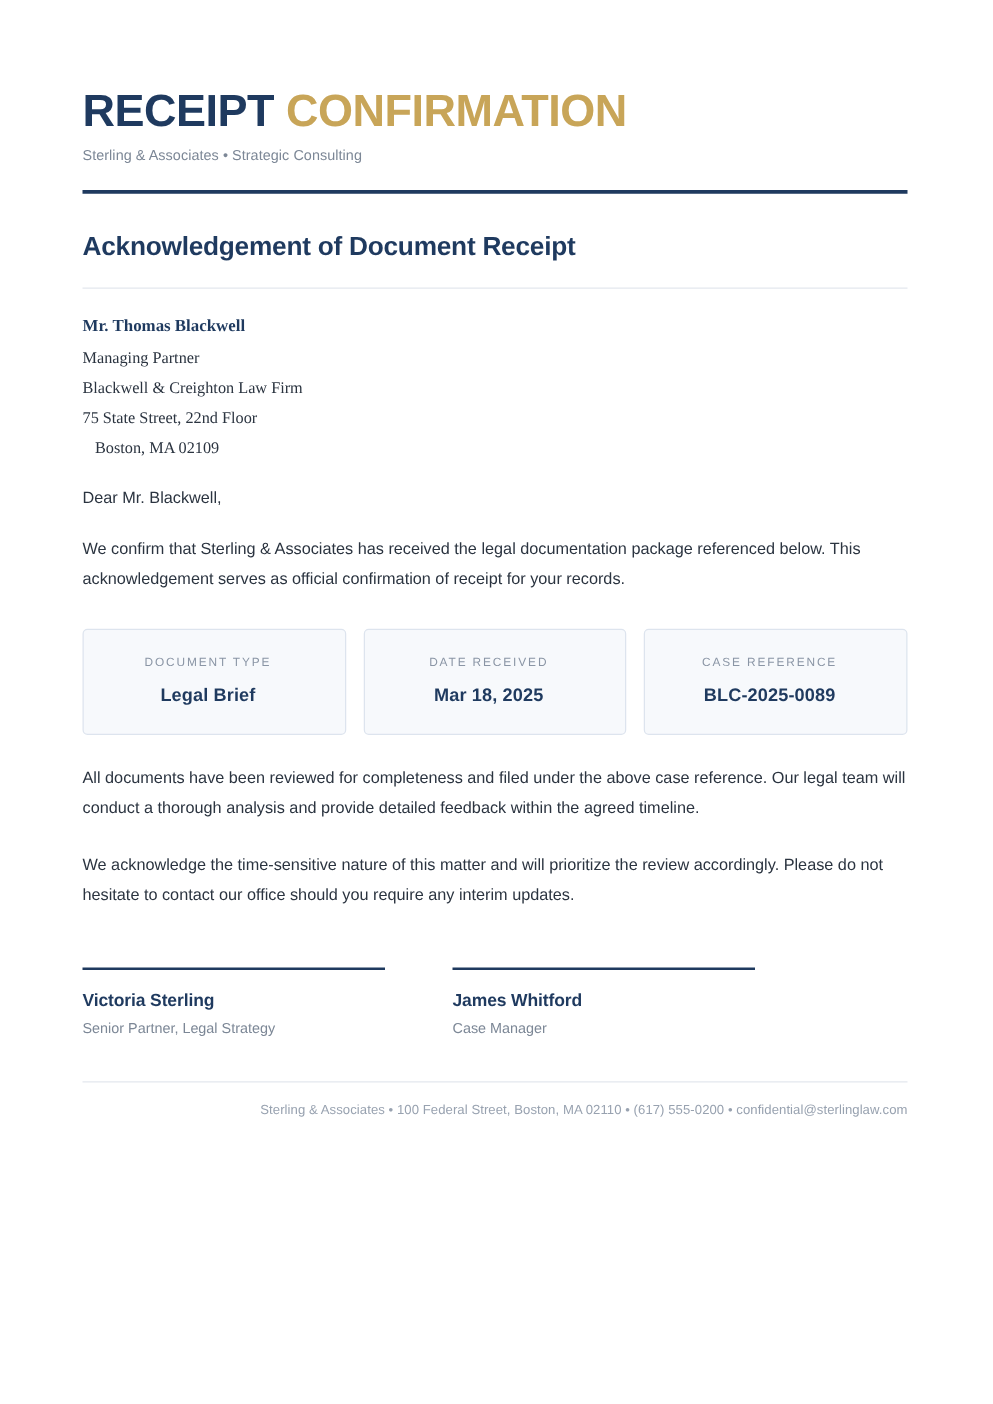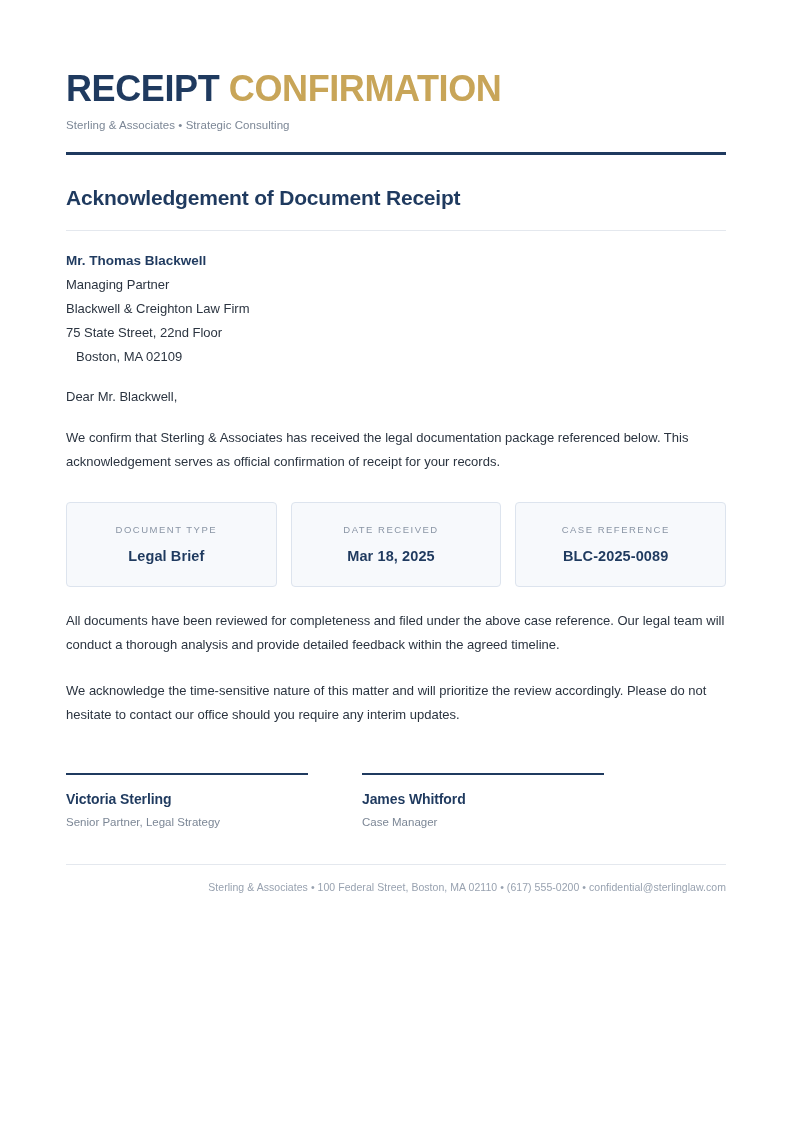--- a/index.html
+++ b/index.html
@@ -74,21 +74,21 @@
     color: #1f3a5f;
     letter-spacing: -0.2px;
   }
   .rule-light {
     margin-top: 20px;
     height: 1px;
     background: #e4e8ee;
   }
 
   
-  .recipient { margin-top: 22px; }
+  .recipient { margin-top: 22px; font-family: Liberation Serif, serif; }
   .recipient-name {
     font-size: 13.5px;
     font-weight: bold;
     color: #1f3a5f;
     margin-bottom: 10px;
   }
   .recipient-line {
     font-size: 13px;
     color: #2b3440;
     line-height: 1.0;

